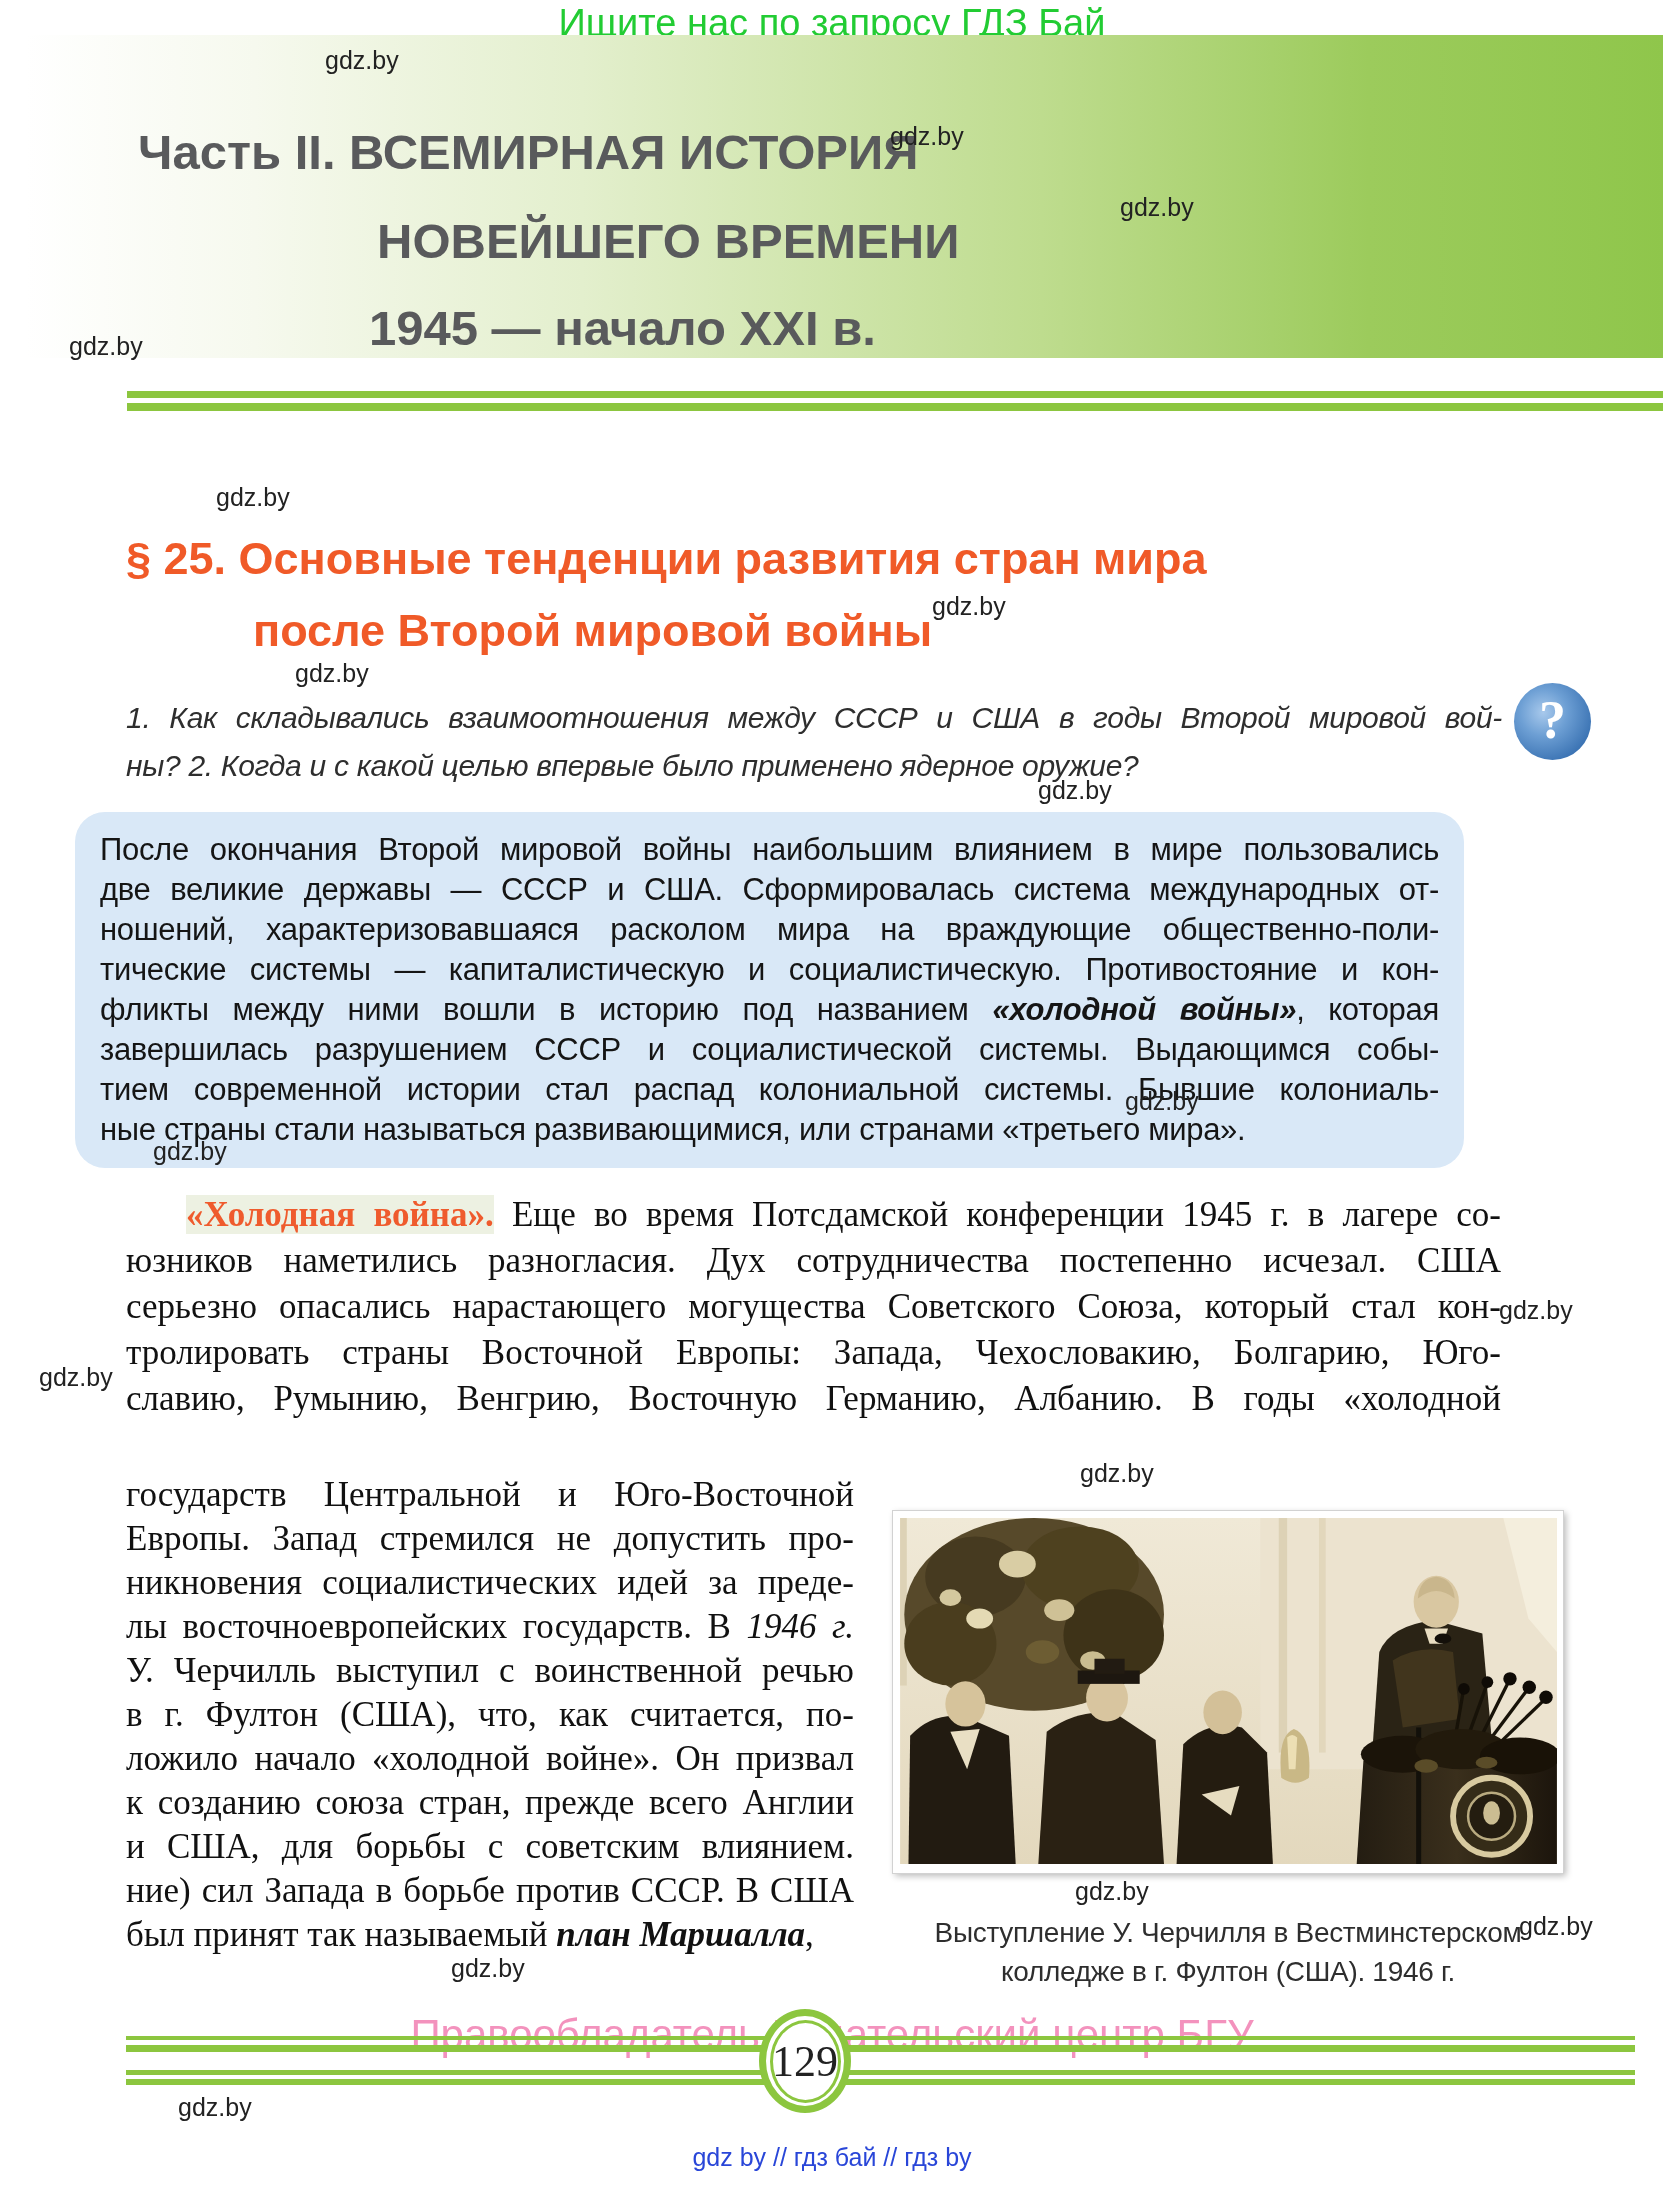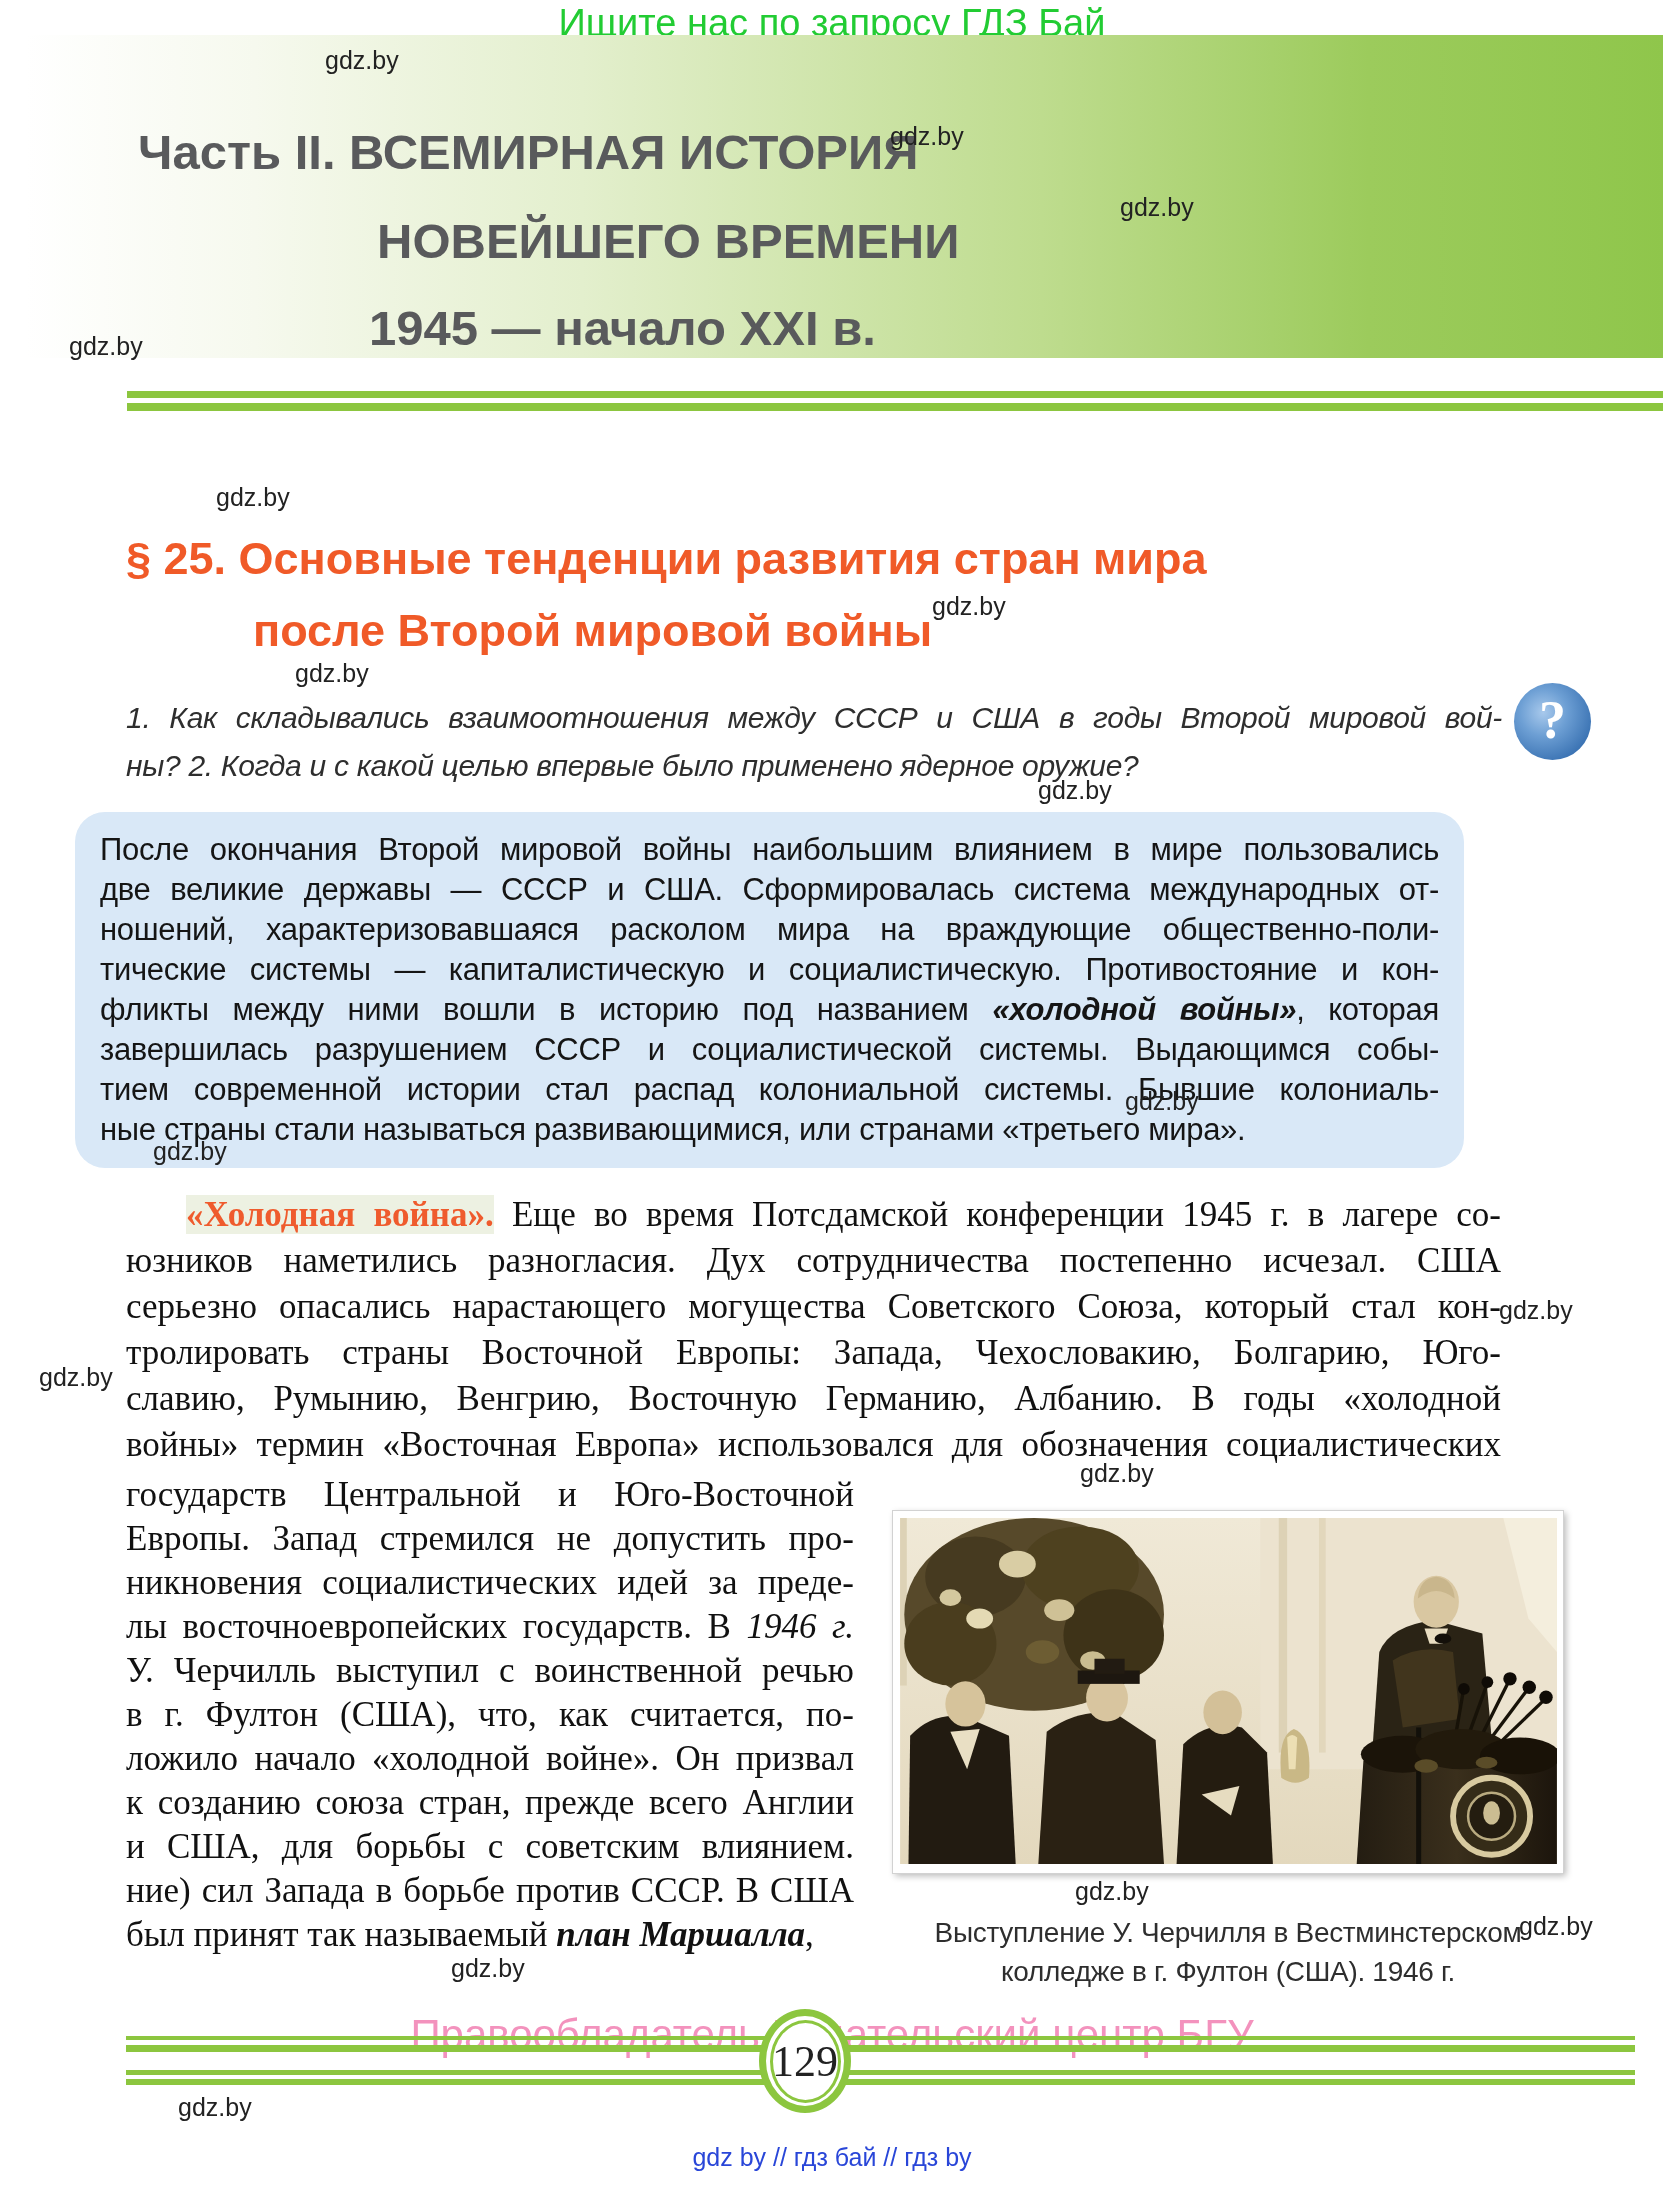--- a/index.html
+++ b/index.html
@@ -115,21 +115,20 @@
 тием современной истории стал распад колониальной системы. Бывшие колониаль-</div>
     <div>ные страны стали называться развивающимися, или странами «третьего мира».</div>
   </div>
 
   <div class="p1 serif">
     <div class="jl ind"><span class="term">«Холодная война».</span><span> Еще во время Потсдамской конференции 1945 г. в лагере со-</span></div>
     <div class="ml jl">юзников наметились разногласия. Дух сотрудничества постепенно исчезал. США
 серьезно опасались нарастающего могущества Советского Союза, который стал кон-
 тролировать страны Восточной Европы: Запада, Чехословакию, Болгарию, Юго-
 славию, Румынию, Венгрию, Восточную Германию, Албанию. В годы «холодной</div>
-    <div class="jl">войны» термин «Восточная Европа» использовался для обозначения социалистических</div>
   </div>
 
   <div class="colblock serif">
     <div class="ml jl">государств Центральной и Юго-Восточной
 Европы. Запад стремился не допустить про-
 никновения социалистических идей за преде-</div>
     <div class="jl"><span>лы восточноевропейских государств. В </span><span style="font-style:italic">1946 г.</span></div>
     <div class="ml jl">У. Черчилль выступил с воинственной речью
 в г. Фултон (США), что, как считается, по-
 ложило начало «холодной войне». Он призвал

